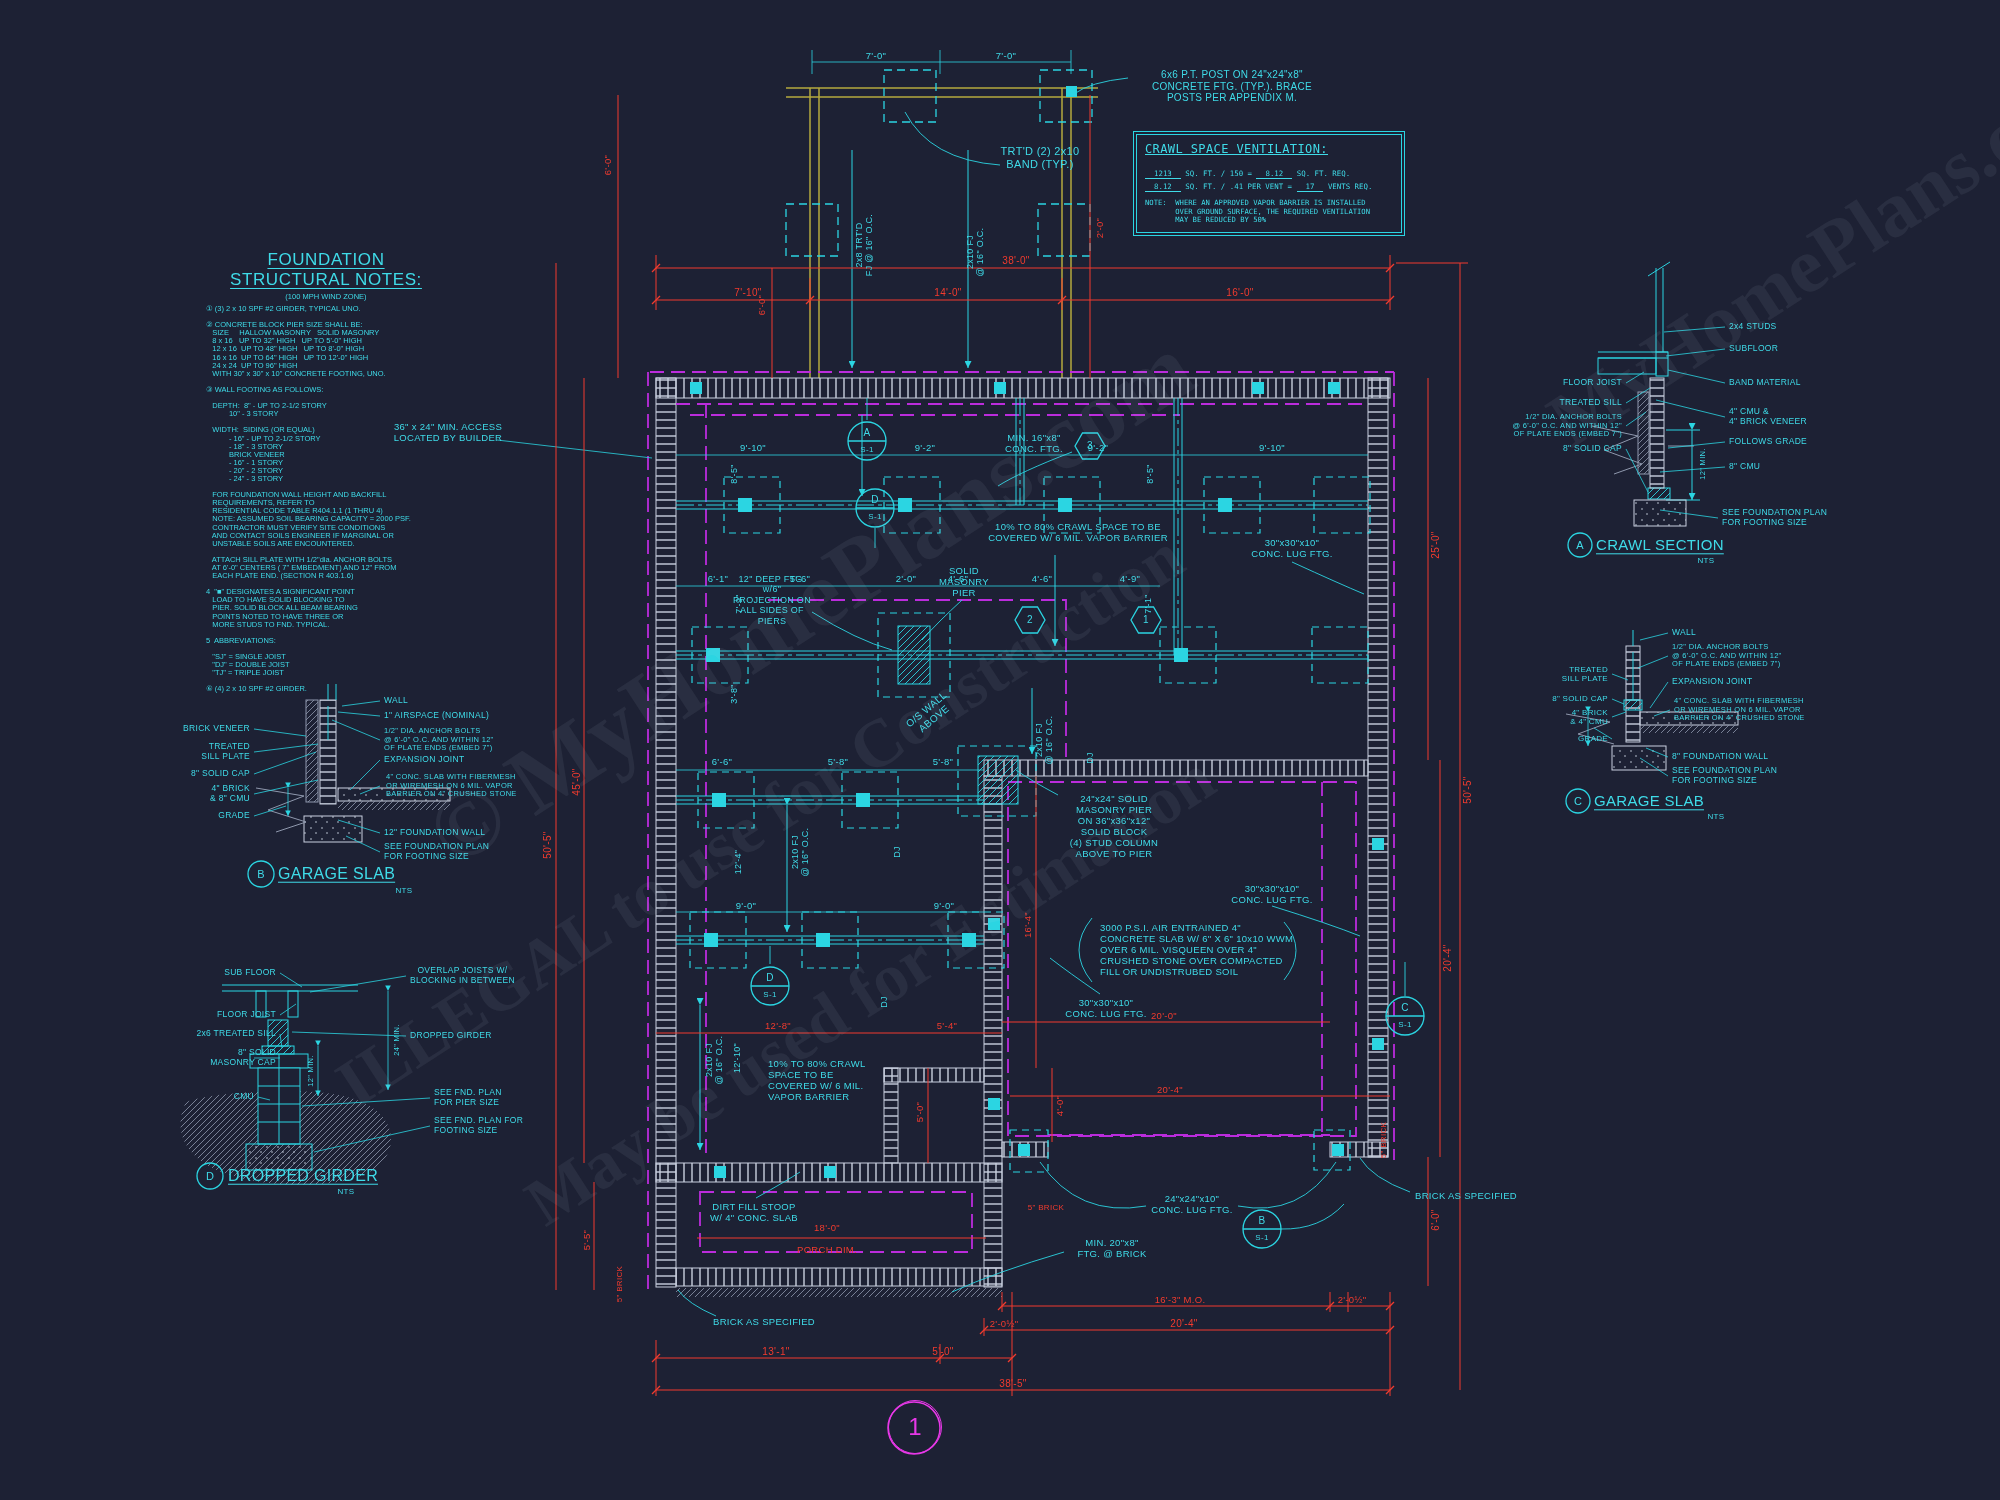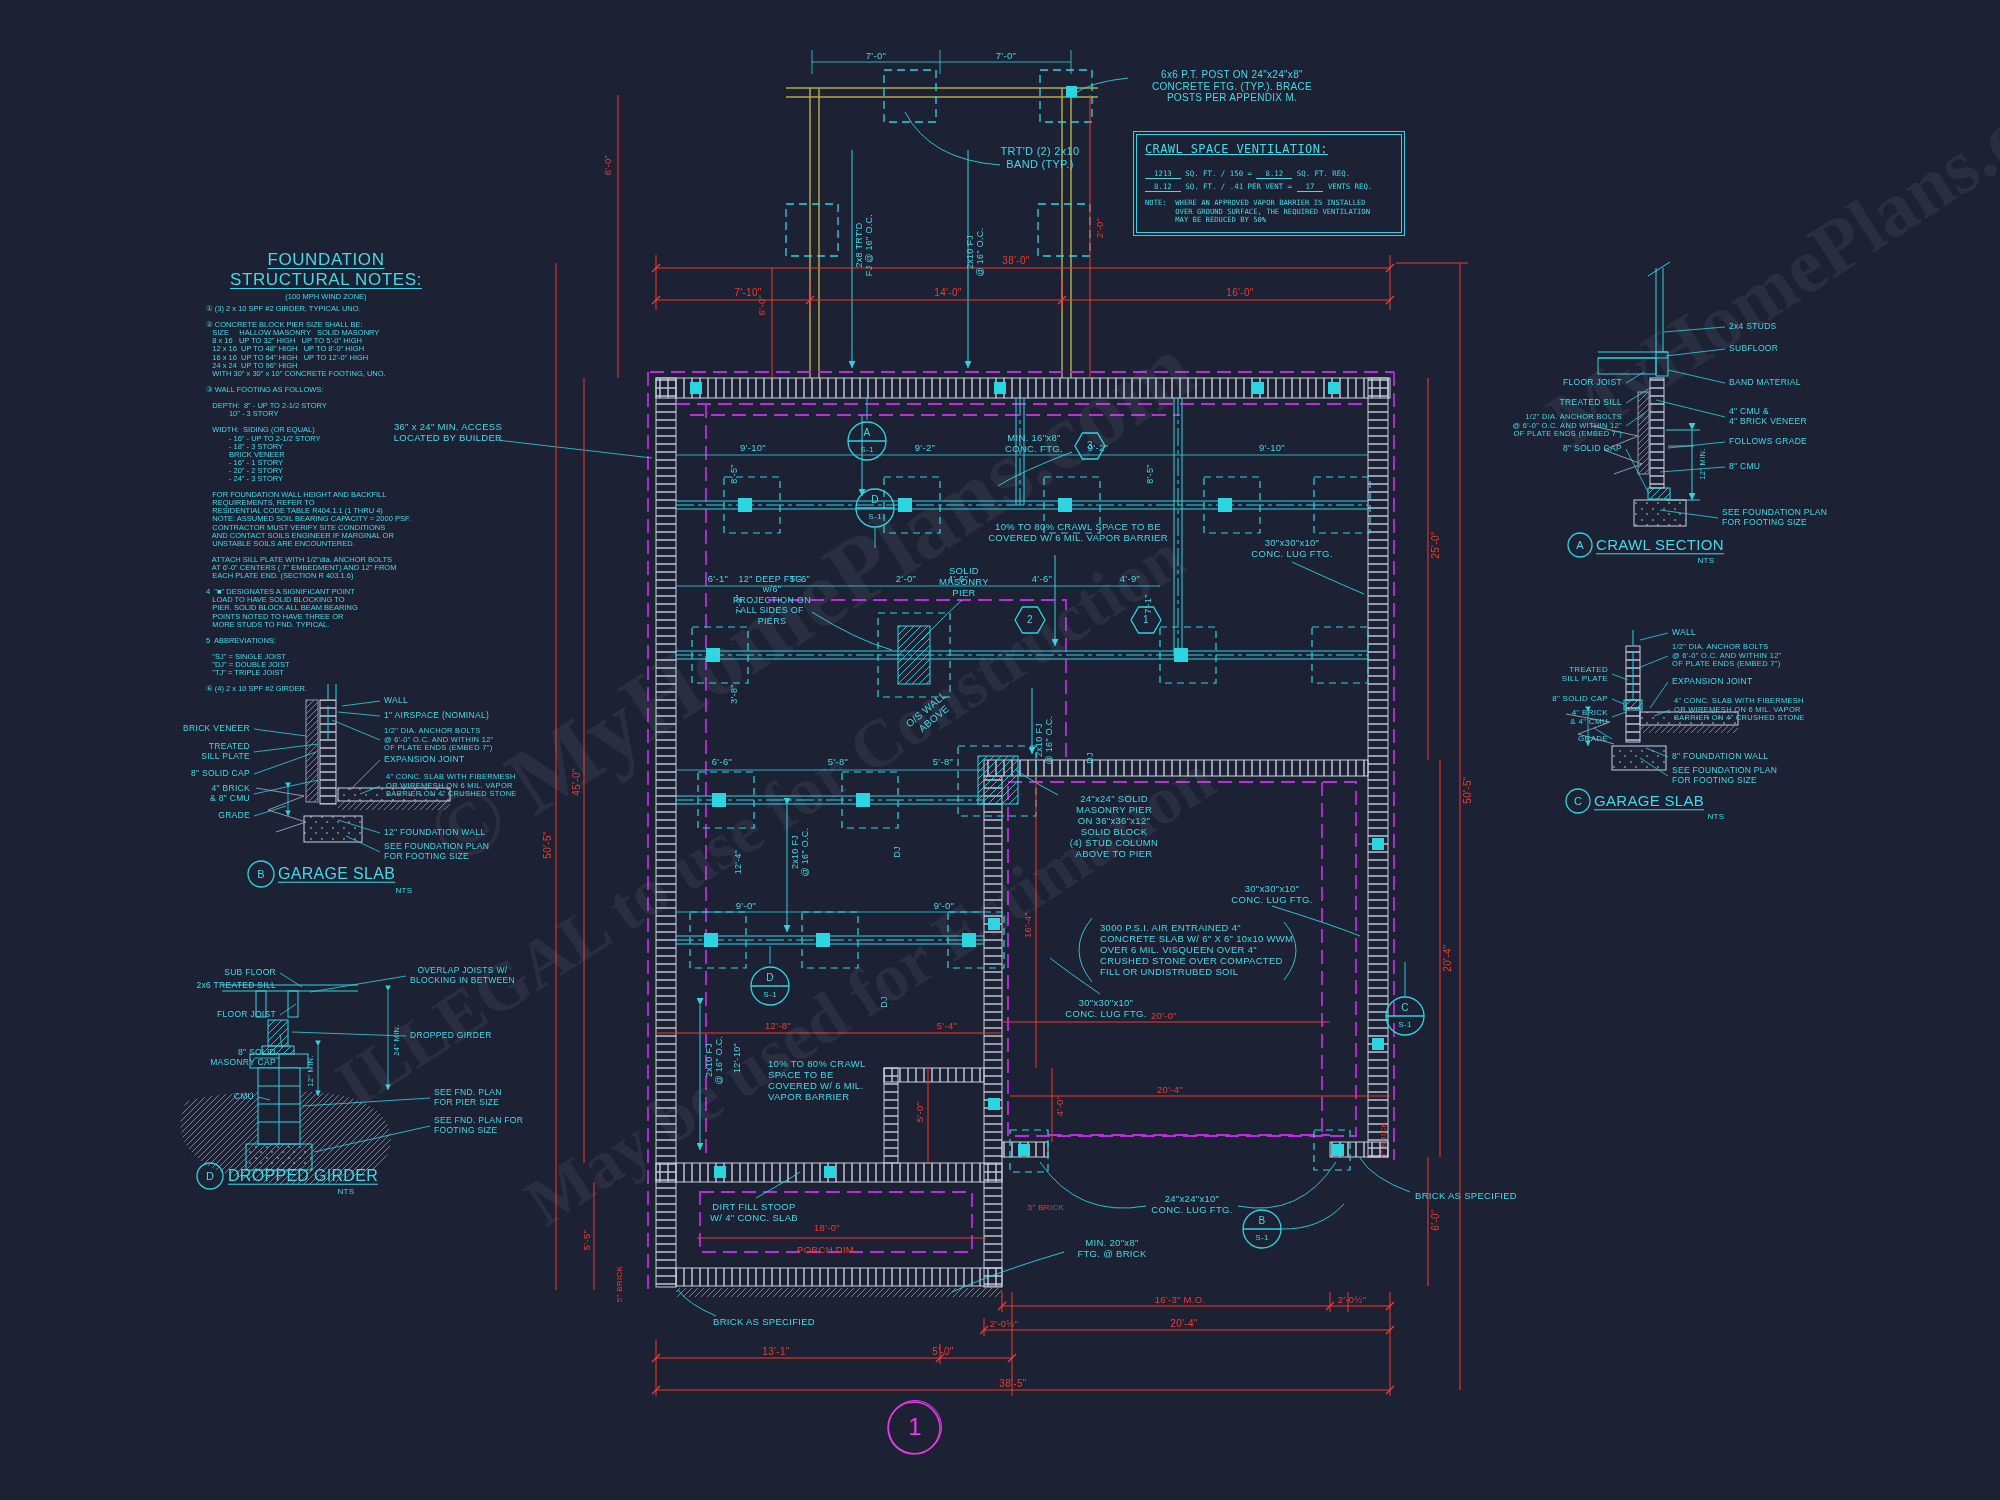--- a/index.html
+++ b/index.html
@@ -615,21 +615,21 @@
 SILL PLATE</div>
       <div class="lbl c" style="left: 250px; top: 774px; font-size: 8.5px; text-align: right; transform: translate(-100%, -50%);">8" SOLID CAP</div>
       <div class="lbl c" style="left: 250px; top: 794px; font-size: 8.5px; text-align: right; transform: translate(-100%, -50%);">4" BRICK
 &amp; 8" CMU</div>
       <div class="lbl c" style="left: 250px; top: 816px; font-size: 8.5px; text-align: right; transform: translate(-100%, -50%);">GRADE</div>
       <div class="lbl c u" style="left: 278px; top: 874px; font-size: 16px; text-align: left; transform: translate(0px, -50%);">GARAGE SLAB</div>
       <div class="lbl c" style="left: 404px; top: 891px; font-size: 8px; transform: translate(-50%, -50%);">NTS</div>
       <div class="lbl c" style="left: 261px; top: 874px; font-size: 11px; transform: translate(-50%, -50%);">B</div>
       <div class="lbl c" style="left: 276px; top: 973px; font-size: 8.5px; text-align: right; transform: translate(-100%, -50%);">SUB FLOOR</div>
       <div class="lbl c" style="left: 276px; top: 1015px; font-size: 8.5px; text-align: right; transform: translate(-100%, -50%);">FLOOR JOIST</div>
-      <div class="lbl c" style="left: 276px; top: 986px; font-size: 8.5px; text-align: center; transform: translate(-100%, -50%);">2x6 TREATED SILL</div>
+      <div class="lbl c" style="left: 276px; top: 1034px; font-size: 8.5px; text-align: center; transform: translate(-100%, -50%);">2x6 TREATED SILL</div>
       <div class="lbl c" style="left: 276px; top: 1058px; font-size: 8.5px; text-align: right; transform: translate(-100%, -50%);">8" SOLID
 MASONRY CAP</div>
       <div class="lbl c" style="left: 254px; top: 1097px; font-size: 8.5px; text-align: right; transform: translate(-100%, -50%);">CMU</div>
       <div class="lbl c" style="left: 410px; top: 976px; font-size: 8.5px; text-align: center; transform: translate(0px, -50%);">OVERLAP JOISTS W/
 BLOCKING IN BETWEEN</div>
       <div class="lbl c" style="left: 410px; top: 1036px; font-size: 8.5px; text-align: left; transform: translate(0px, -50%);">DROPPED GIRDER</div>
       <div class="lbl c" style="left: 434px; top: 1098px; font-size: 8.5px; text-align: left; transform: translate(0px, -50%);">SEE FND. PLAN
 FOR PIER SIZE</div>
       <div class="lbl c" style="left: 434px; top: 1126px; font-size: 8.5px; text-align: left; transform: translate(0px, -50%);">SEE FND. PLAN FOR
 FOOTING SIZE</div>

